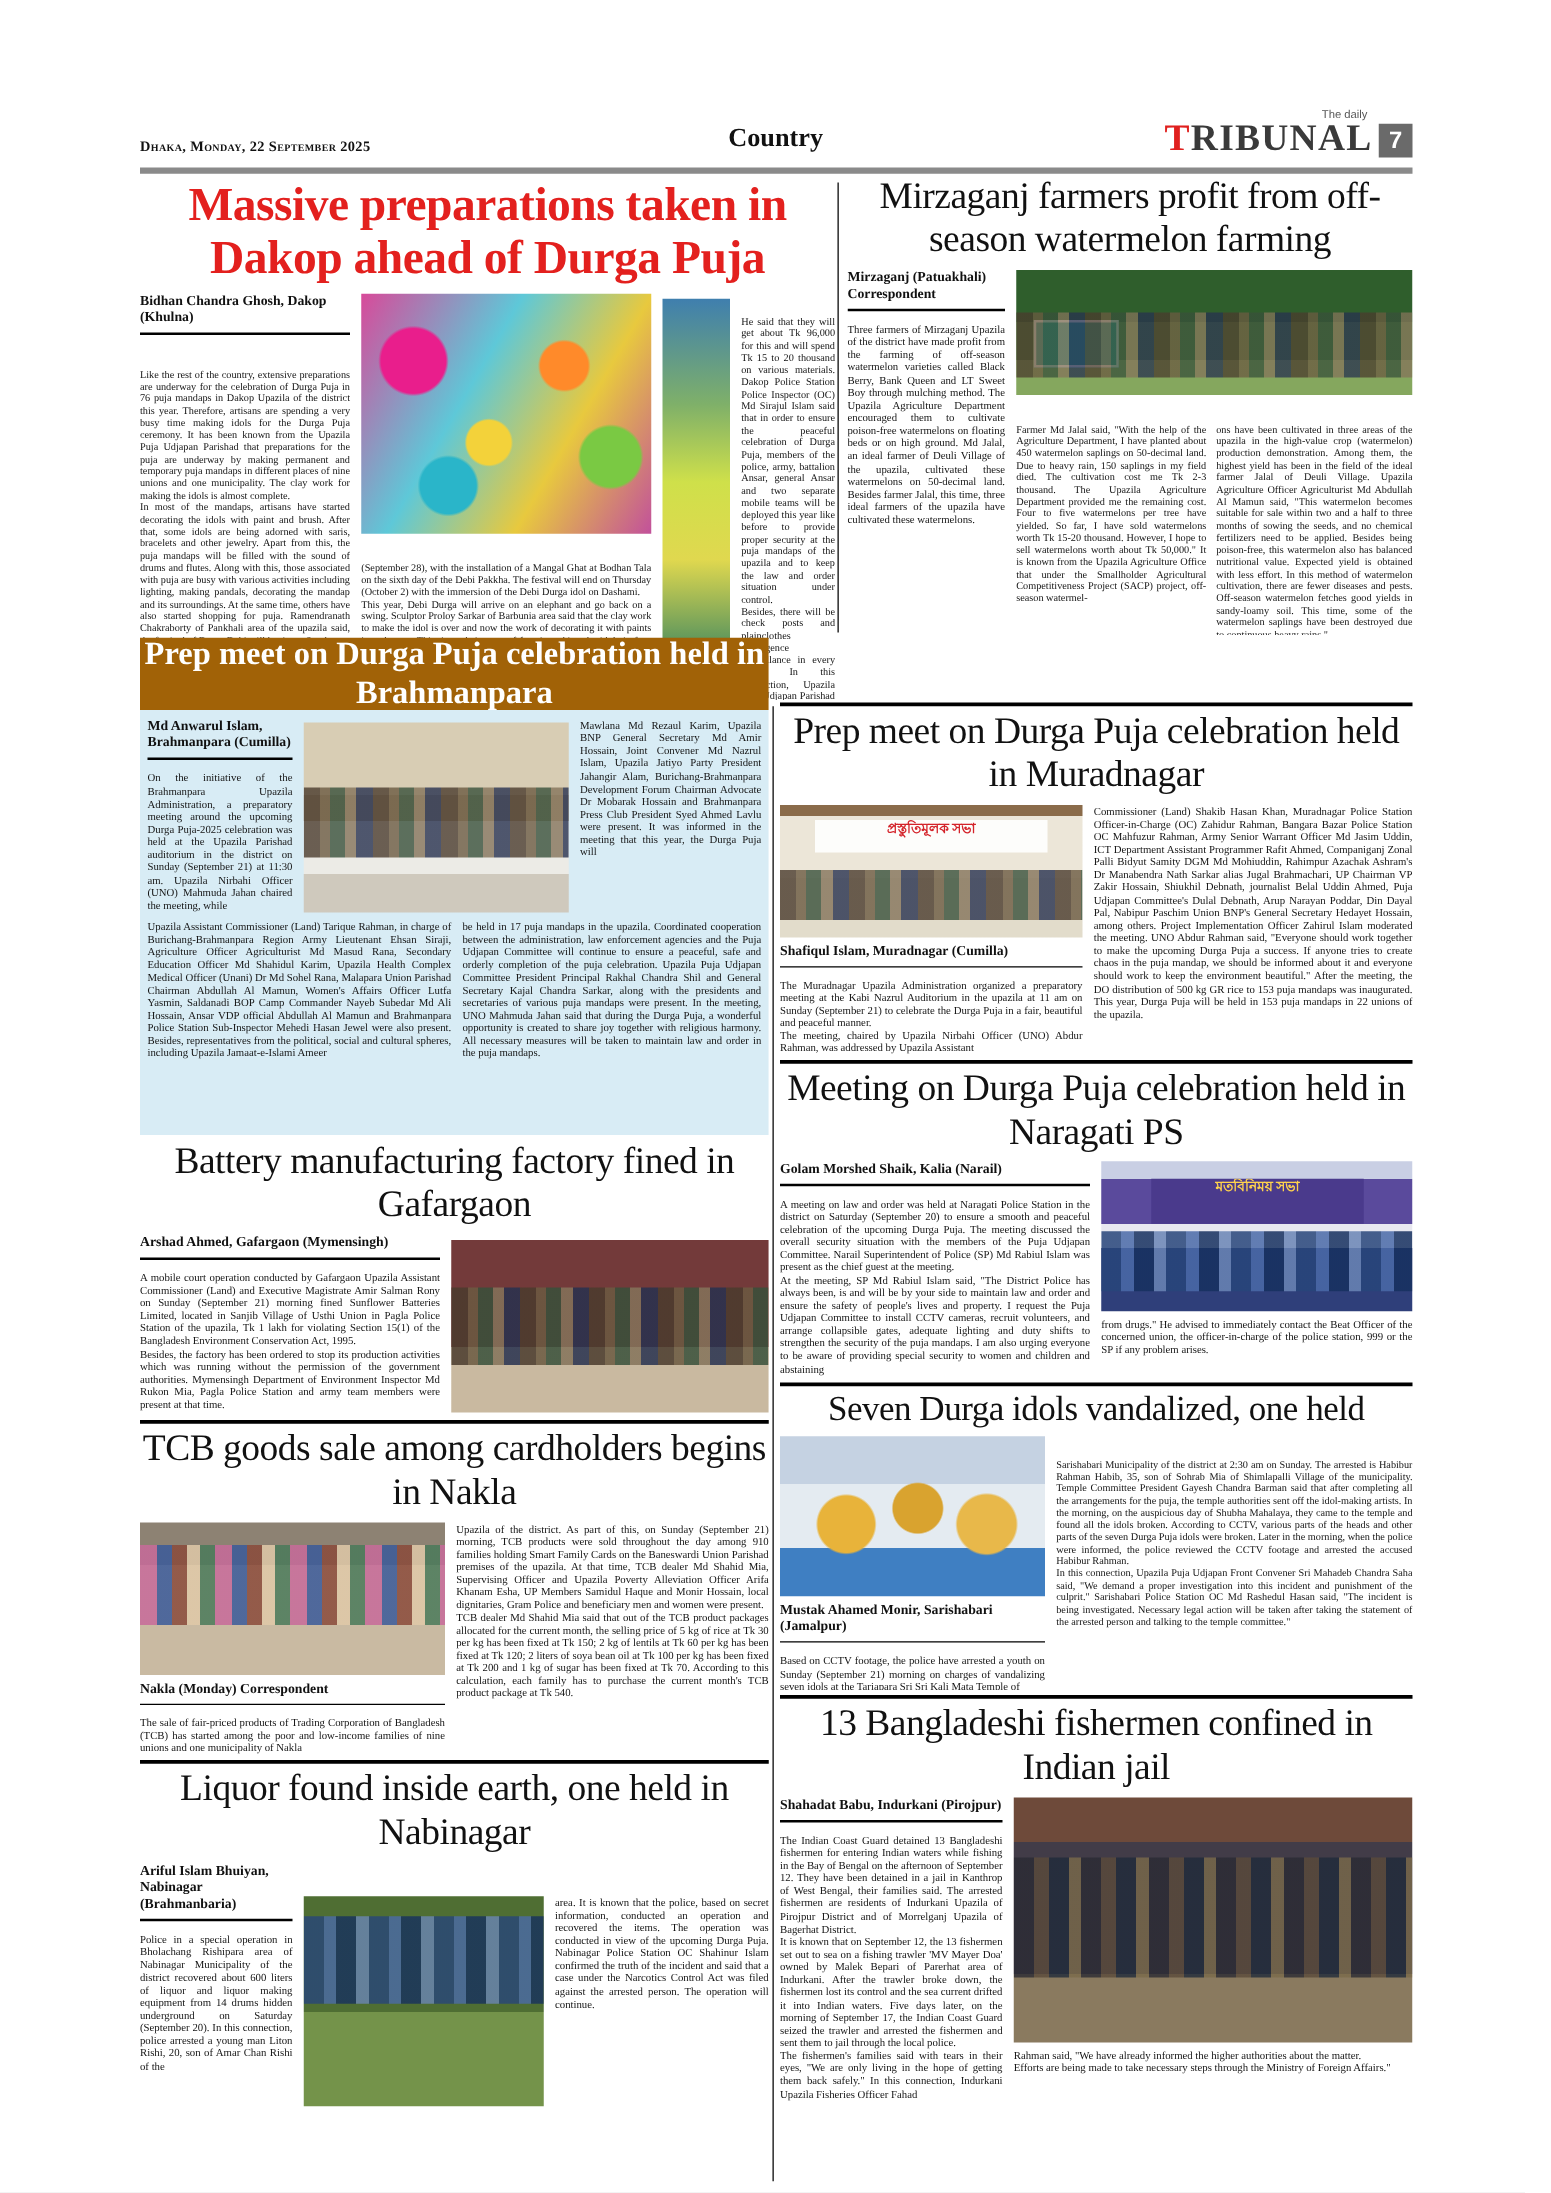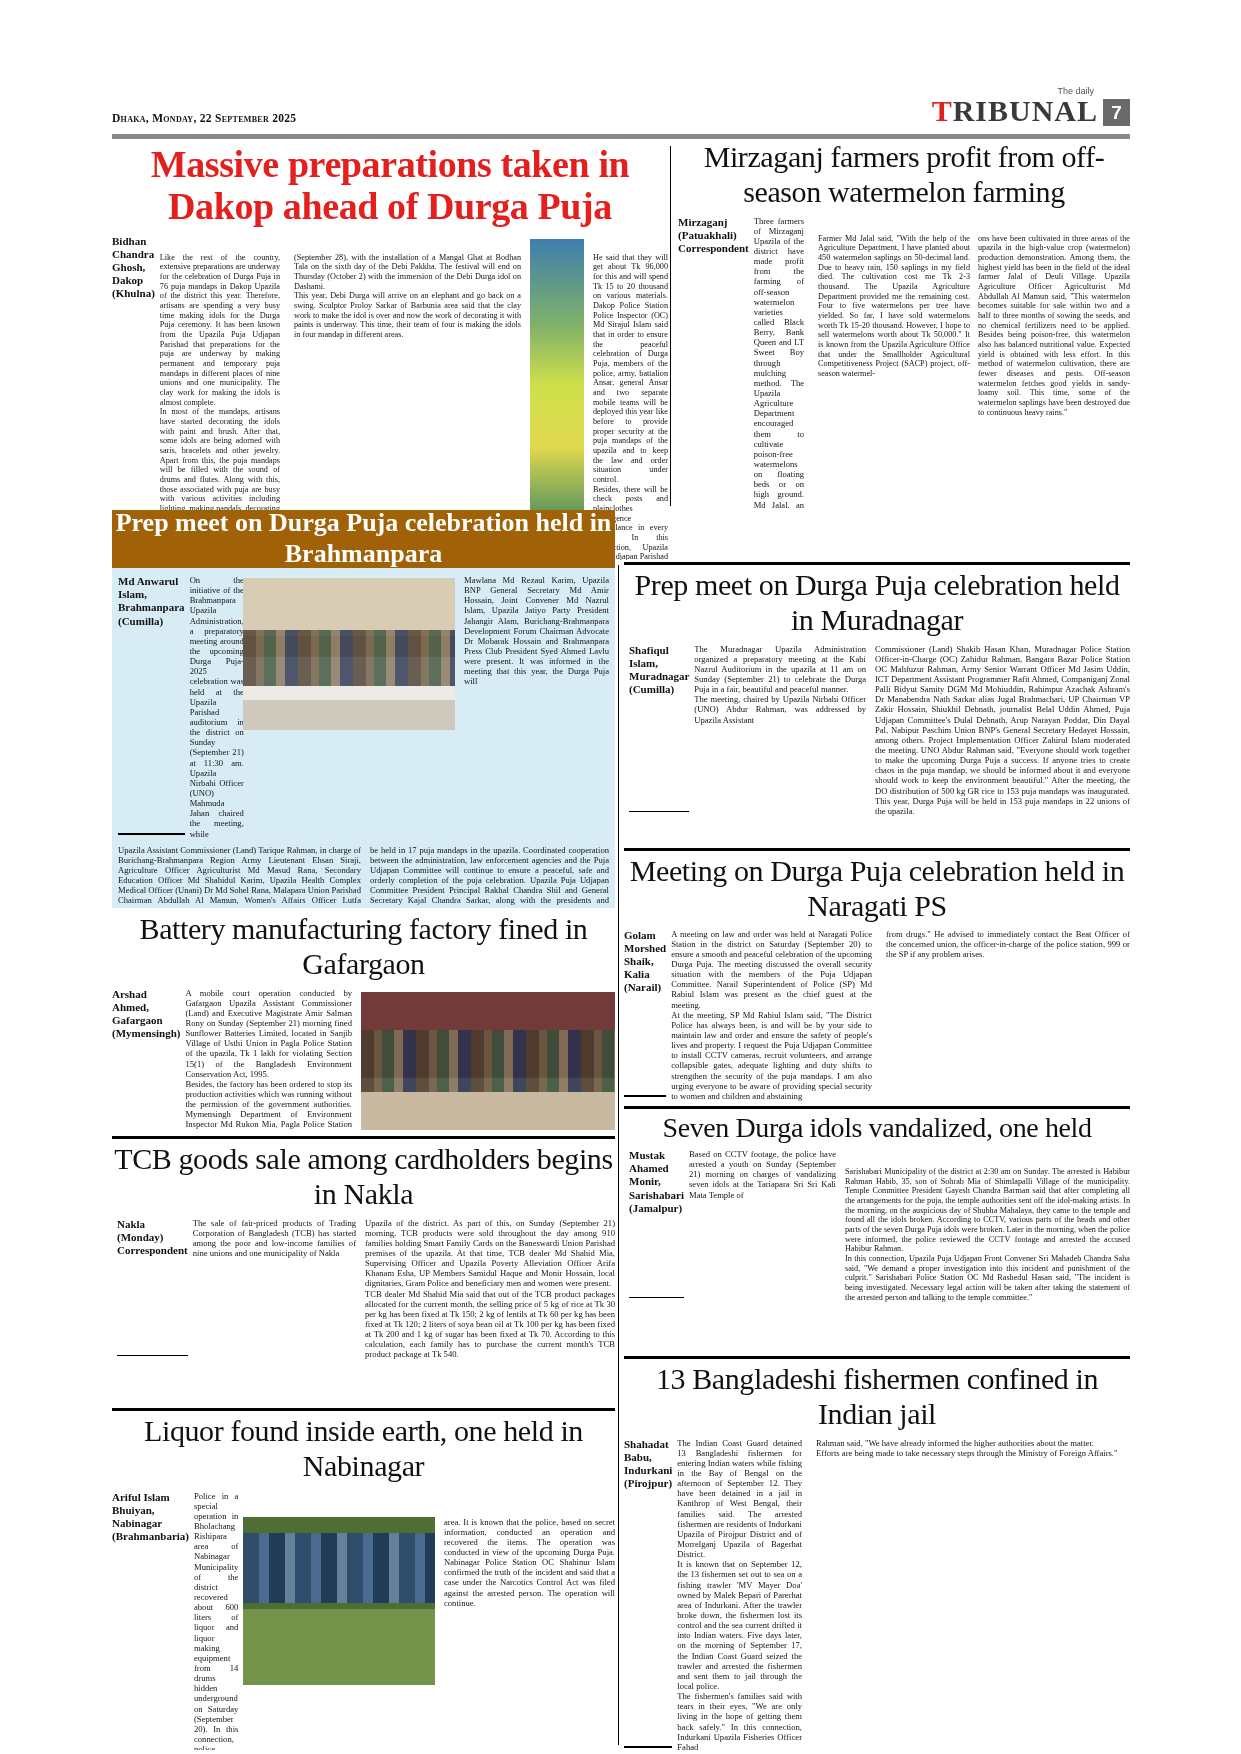--- a/index.html
+++ b/index.html
@@ -1,20 +1,20 @@
 <!DOCTYPE html>
 <html><head>
 <meta charset="utf-8">
 <style>
   html,body{margin:0;padding:0;background:#e9e9e9;}
   .page{position:relative;width:1241px;height:1754px;background:#fff;margin:0 auto;
         font-family:"Liberation Serif",serif;color:#111;overflow:hidden;}
   .art{position:absolute;overflow:hidden;}
   .row{display:flex;gap:9px;}
-  .colx{display:flex;flex-direction:row;gap:5px;min-width:0;}
+  .colx{display:flex;flex-direction:column;gap:5px;min-width:0;}
   .bodytext{font-size:8.6px;line-height:1.18;text-align:justify;white-space:pre-line;color:#141414;}
   .sz8{font-size:8.2px;margin-top:18px;}
   .byline{font-weight:bold;font-size:11px;line-height:1.2;border-bottom:2px solid #000;
           padding-bottom:5px;margin-bottom:4px;white-space:pre-line;}
   .headline{text-align:center;margin:0;font-weight:400;letter-spacing:-0.4px;}
   .h-red{color:#e3201e;font-weight:bold;font-size:38px;line-height:1.1;}
   .h-black{font-size:30px;line-height:1.16;}
   .h-sm{font-size:28px;}
   .banner{background:#a16207;color:#fff;font-weight:bold;font-size:26px;line-height:1.18;
           text-align:center;display:flex;align-items:center;justify-content:center;}
@@ -63,20 +63,21 @@
     font-size:19px;display:flex;align-items:center;justify-content:center;
     font-family:"Liberation Sans",sans-serif;}
   .brah-body{background:#d8ecf5;}
 </style>
 </head>
 <body>
 
 <div class="page">
 
   <div class="hdr-date">Dhaka, Monday, 22 September 2025</div>
+  <div class="hdr-section">Country</div>
   <div class="brand-wrap">
     <div class="brand-col">
       <div class="brand-prefix">The daily</div>
       <div class="brand-name">TRIBUNAL</div>
     </div>
     <div class="page-box">7</div>
   </div>
   <div class="grayrule" style="left:112px;top:134px;width:1018px;"></div>
 
   <section class="art" style="left:112px;top:144px;width:556px;height:416px;">

